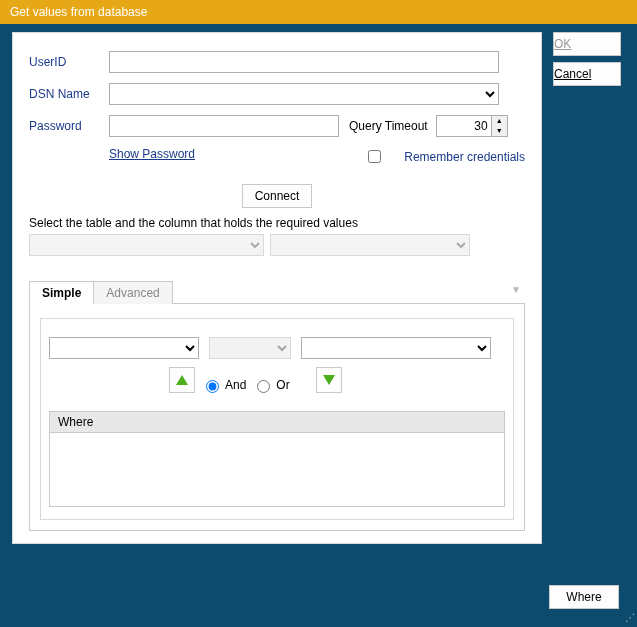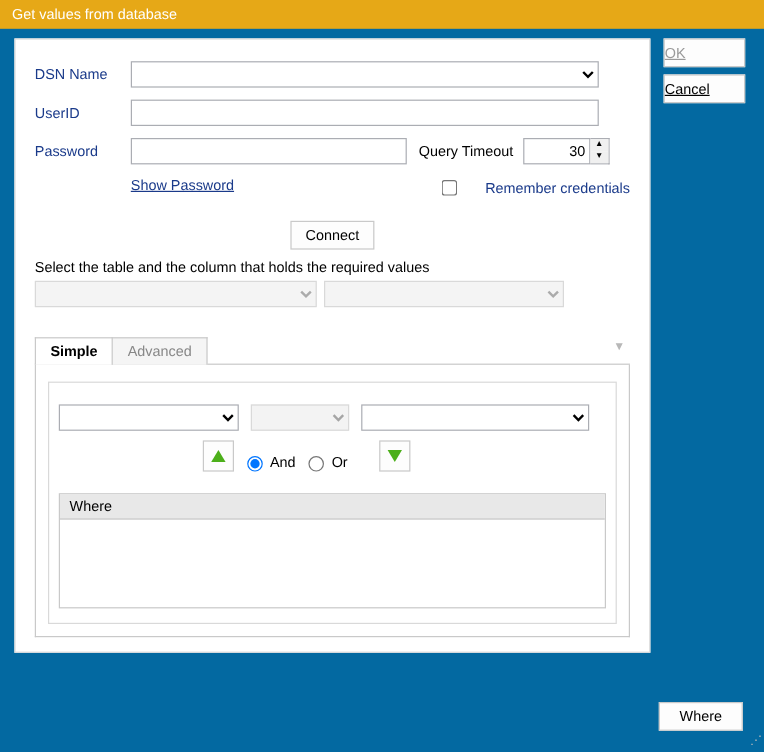--- a/index.html
+++ b/index.html
@@ -1,17 +1,17 @@
 <!DOCTYPE html>
 <html><head>
 <meta charset="utf-8">
 <style>
 * { box-sizing: border-box; font-family: "Segoe UI", Tahoma, sans-serif; font-size: 12px; }
 body { margin: 0; background: #fff; }
-.window { width: 637px; height: 627px; position: relative; background: #0369a1; box-shadow: 4px 4px 6px rgba(0,0,0,0.3); }
+.window { width: 637px; height: 627px; position: relative; background: #0c4a6e; box-shadow: 4px 4px 6px rgba(0,0,0,0.3); }
 .titlebar { background: #e6a817; color: #fff; height: 24px; line-height: 24px; padding: 0 10px; font-size: 12px; }
 .body { position: absolute; top: 24px; left: 0; right: 0; bottom: 0; padding: 8px 10px 0 12px; }
 .main-col { position: absolute; top: 8px; left: 12px; width: 530px; bottom: 50px; }
 .right-col { position: absolute; top: 8px; right: 14px; width: 70px; }
 .btn { display: block; width: 68px; height: 24px; background: #fdfdfd; border: 1px solid #c9c9c9; margin-bottom: 6px; cursor: pointer; line-height: 22px; }
 .btn.disabled { color: #9a9a9a; }
 .btn .ul { text-decoration: underline; }
 .panel { border: 1px solid #d9d9d9; padding: 18px 16px 12px 16px; background: #fff; }
 .row { display: flex; align-items: center; margin-bottom: 10px; }
 .lbl { width: 80px; color: #1a3a8a; }
@@ -62,26 +62,26 @@
 
   <div class="body">
     <div class="right-col">
       <div class="btn disabled"><span class="ul">OK</span></div>
       <div class="btn"><span class="ul">Cancel</span></div>
     </div>
 
     <div class="main-col">
       <div class="panel">
         <div class="row">
+          <div class="lbl">UserID</div>
+          <input type="text" class="wide" value="" style="">
+        </div>
+        <div class="row">
           <div class="lbl">DSN Name</div>
           <select class="combo"></select>
-        </div>
-        <div class="row">
-          <div class="lbl">UserID</div>
-          <input type="text" class="wide" value="" style="">
         </div>
         <div class="row">
           <div class="lbl">Password</div>
           <input type="password" class="pwd" style="">
           <div class="qt-lbl">Query Timeout</div>
           <div class="spin-wrap">
             <input type="text" class="spin" value="30" style="">
             <div class="spin-btns">
               <div>▲</div>
               <div>▼</div>

